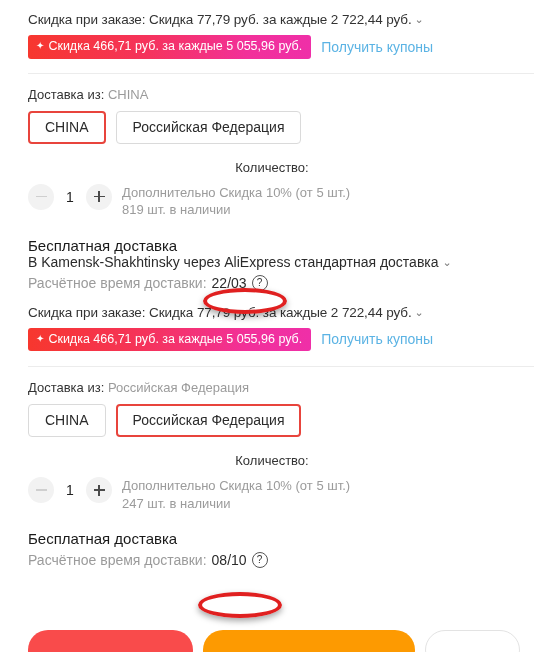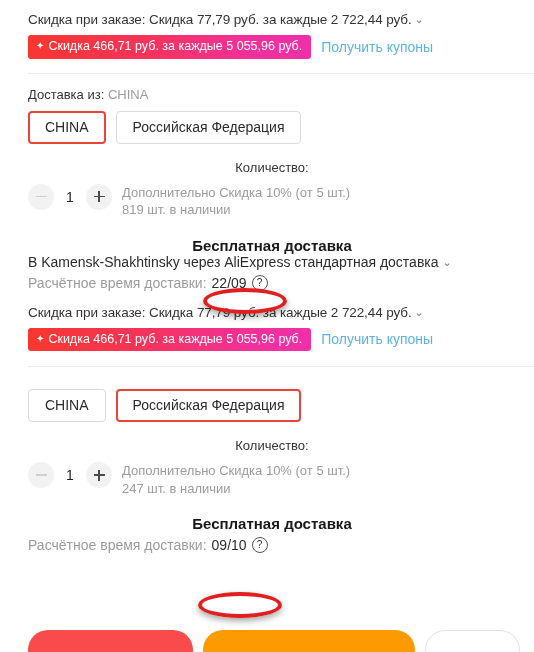--- a/index.html
+++ b/index.html
@@ -159,24 +159,23 @@
     padding-top: 2px;
     font-size: 13px;
     line-height: 1.35;
     color: #9b9b9b;
     white-space: nowrap;
   }
 
   
   .free-ship-title {
     font-size: 15px;
-    font-weight: bold;
+    font-weight: normal;
     color: #191919;
     margin-top: 18px;
-    text-align: center;
   }
   .carrier-line {
     font-size: 14px;
     color: #2b2b2b;
     white-space: nowrap;
   }
   .carrier-line .chev {
     color: #7a7a7a;
     font-size: 11px;
     margin-left: 4px;
@@ -306,41 +305,45 @@
     </div>
 
     <div class="free-ship-title">Бесплатная доставка</div>
 
     <div class="carrier-line">
       <span>В Kamensk-Shakhtinsky через AliExpress стандартная доставка</span><span class="chev">⌄</span>
     </div>
 
     <div class="eta-line">
       <span>Расчётное время доставки:</span>
-      <span class="eta-date">22/09</span>
+      <span class="eta-date">22/03</span>
       <span class="q-mark">?</span>
     </div>
   </div>
 
   <div class="pad" style="padding-top:14px;">
     <div class="promo-row">
       <span>Скидка при заказе: Скидка 77,79 руб. за каждые 2 722,44 руб.</span><span class="chev">⌄</span>
     </div>
     <div class="coupon-line">
       <span class="coupon-badge">
         <span class="spark">✦</span>
         <span>Скидка 466,71 руб. за каждые 5 055,96 руб.</span>
       </span>
       <span class="coupon-link">Получить купоны</span>
     </div>
   </div>
 
   <div class="divider" style="margin-top:15px;"></div>
 
   <div class="pad" style="padding-top:13px;">
+    <div class="ship-from-label">
+      <span>Доставка из:</span>
+      <span class="val">Российская Федерация</span>
+    </div>
 
     <div class="country-row">
       <div class="country-chip">CHINA</div>
       <div class="country-chip selected">Российская Федерация</div>
     </div>
 
     <div class="qty-label">Количество:</div>
 
     <div class="qty-row">
       <div class="stepper">
@@ -357,21 +360,21 @@
         <div>Дополнительно Скидка 10% (от 5 шт.)</div>
         <div>247 шт. в наличии</div>
       </div>
     </div>
 
     <div class="free-ship-title">Бесплатная доставка</div>
 
 
     <div class="eta-line">
       <span>Расчётное время доставки:</span>
-      <span class="eta-date">09/10</span>
+      <span class="eta-date">08/10</span>
       <span class="q-mark">?</span>
     </div>
   </div>
 
   <div class="anno-oval" style="left:203px; top:288px; width:84px; height:26px;"></div>
 
   <div class="anno-oval" style="left:198px; top:592px; width:84px; height:26px;"></div>
 
   <div class="bottom-bar">
     <div class="btn-buy"></div>

